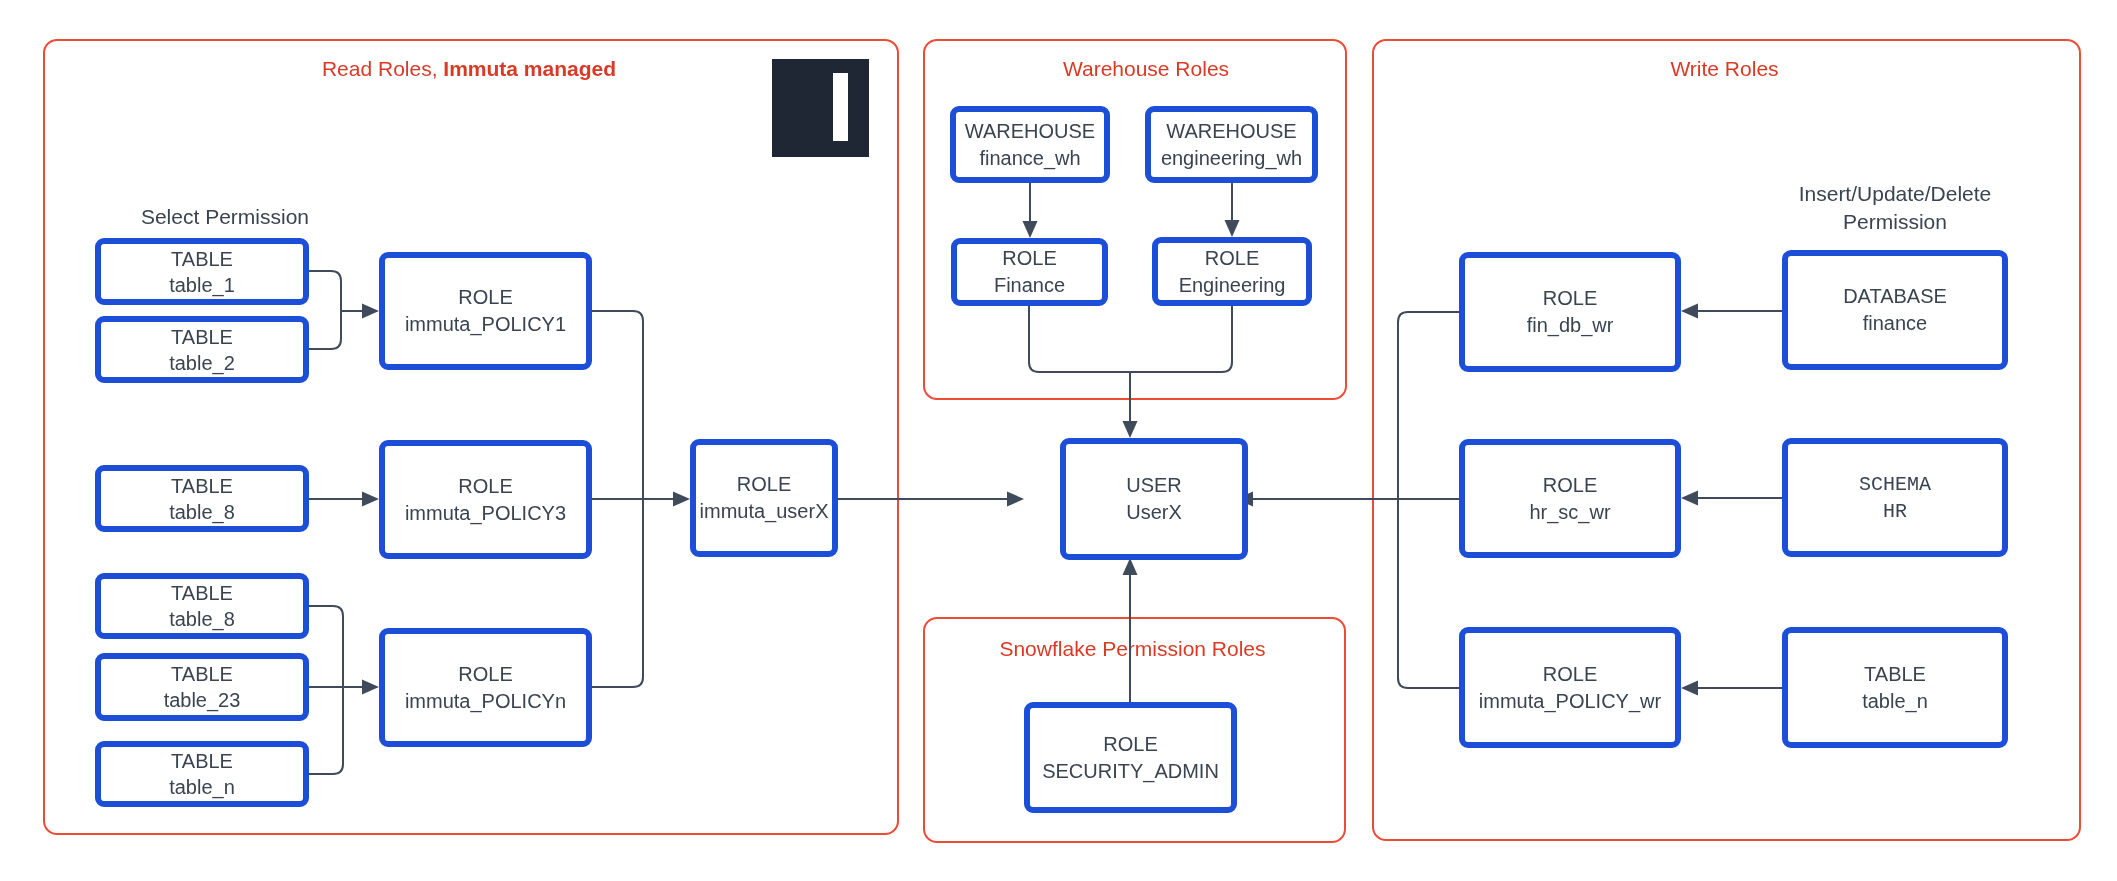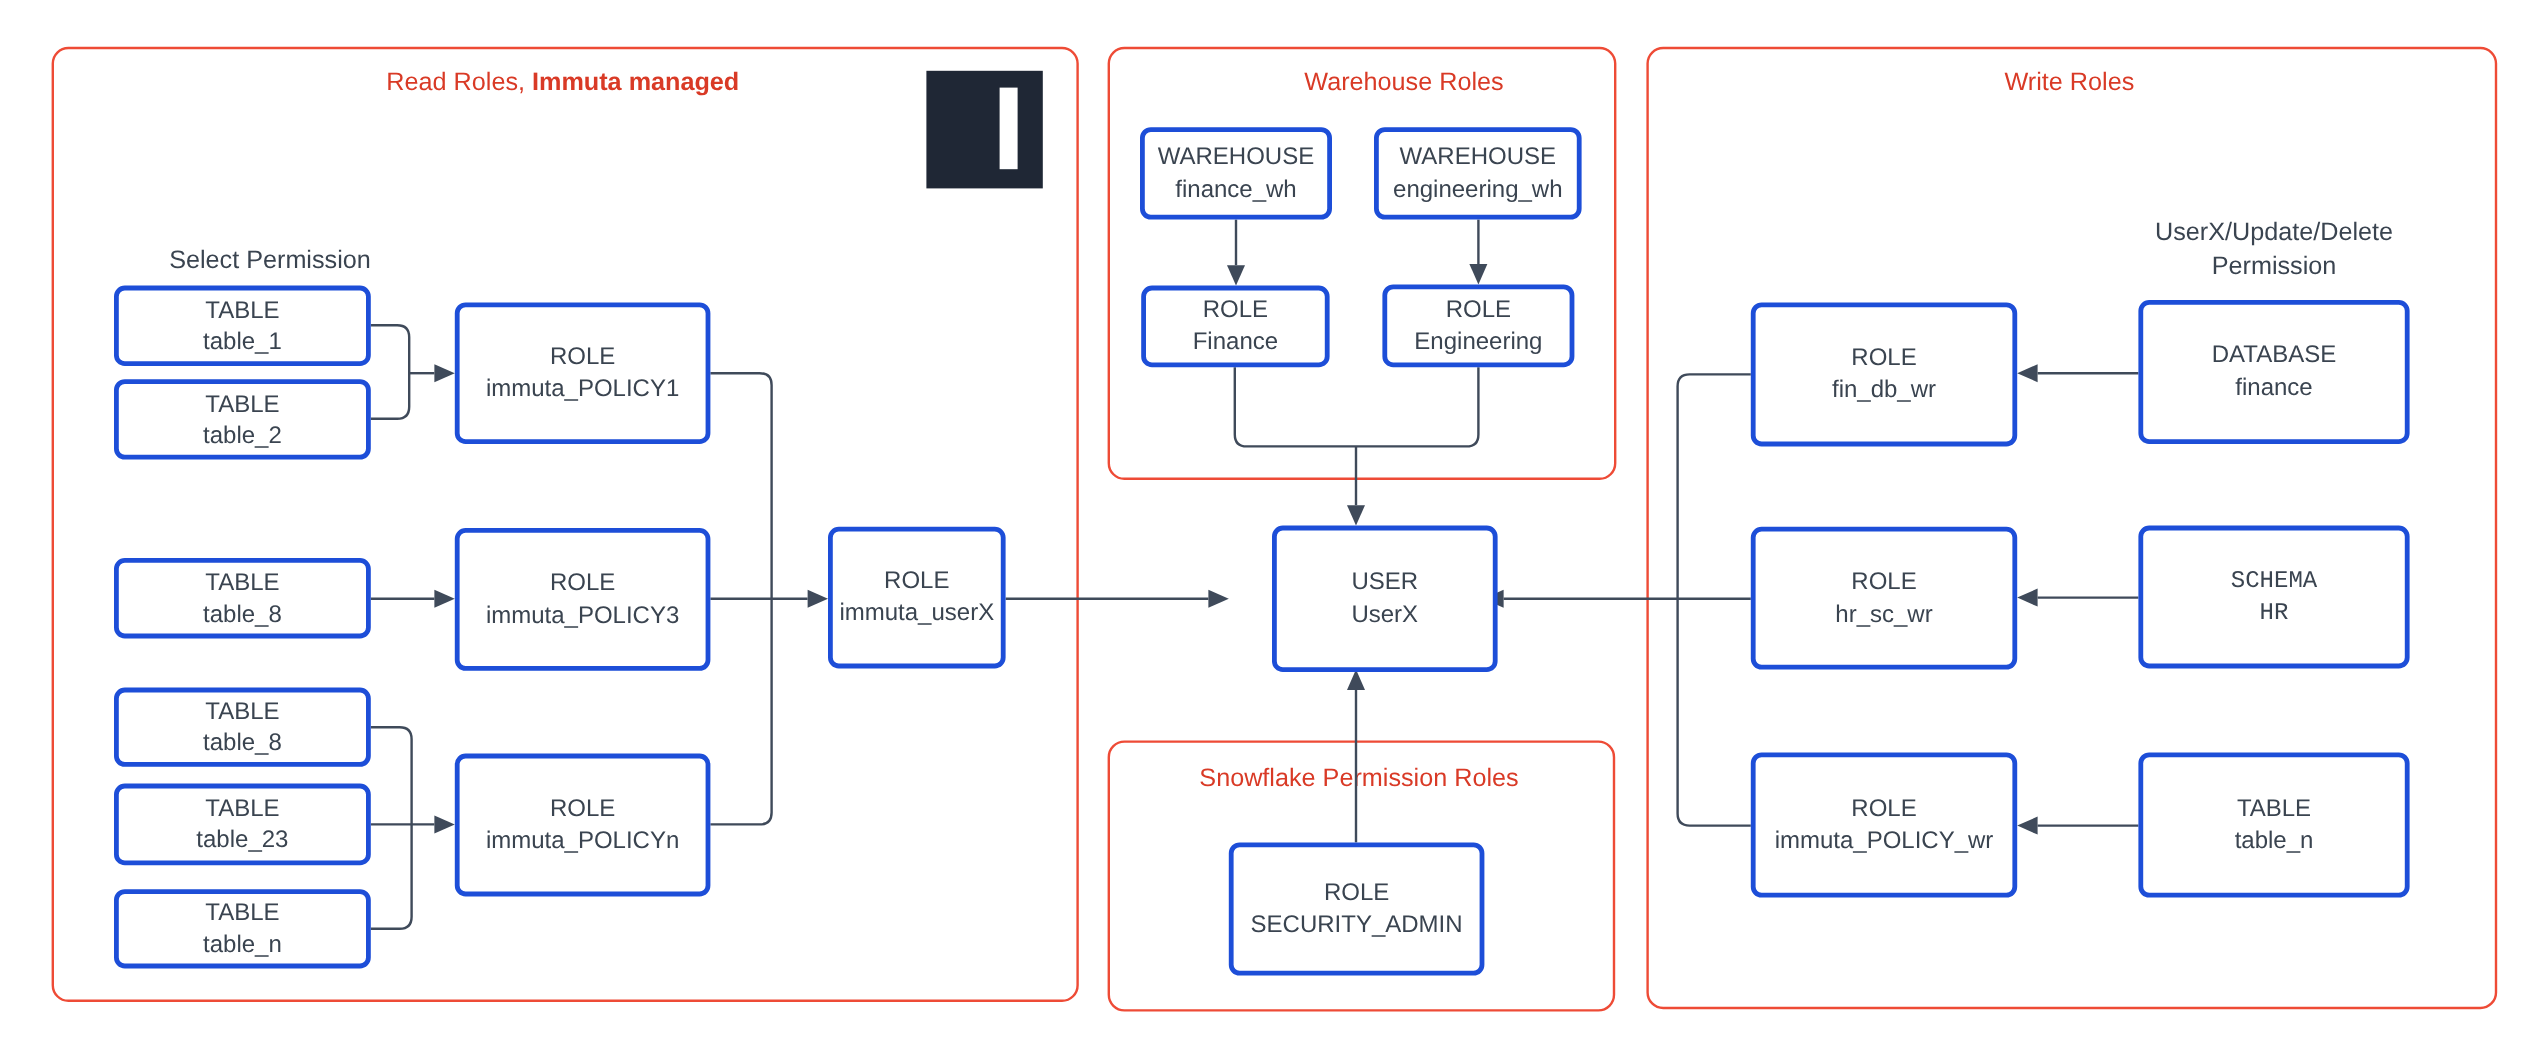--- a/index.html
+++ b/index.html
@@ -7,21 +7,21 @@
     position:relative;width:2117px;height:881px;background:#ffffff;
     font-family:"Liberation Sans","DejaVu Sans",sans-serif;overflow:hidden;padding-left:41px;
   }
   .group{
     position:absolute;border:2px solid #EE4B36;border-radius:14px;background:transparent;
   }
   .group-title{
     position:absolute;color:#D93A26;font-size:21px;text-align:center;white-space:nowrap;
   }
   .node{
-    position:absolute;border:4px solid #1d4ed8;border-radius:9px;background:#ffffff;
+    position:absolute;border:6px solid #1d4ed8;border-radius:9px;background:#ffffff;
     display:flex;flex-direction:column;align-items:center;justify-content:center;
     color:#3A4450;font-size:20px;line-height:27px;text-align:center;box-sizing:border-box;
     white-space:nowrap;
   }
   .plain-label{
     position:absolute;color:#3A4450;font-size:21px;line-height:28px;text-align:center;white-space:nowrap;
   }
   #wires{position:absolute;left:0;top:0;width:2117px;height:881px;}
   #wires path.wire{stroke:#3F4A5A;stroke-width:2;fill:none;}
   #wires path.head{stroke:none;fill:#3F4A5A;}
@@ -34,27 +34,27 @@
 <div id="canvas">
 
   <div class="group" style="left:43px;top:39px;width:852px;height:792px;"></div>
   <div class="group" style="left:923px;top:39px;width:420px;height:357px;"></div>
   <div class="group" style="left:923px;top:617px;width:419px;height:222px;"></div>
   <div class="group" style="left:1372px;top:39px;width:705px;height:798px;"></div>
 
   <div class="group-title" style="left:43px;top:57px;width:852px;">
     <span>Read Roles, </span><span style="font-weight:bold">Immuta managed</span>
   </div>
-  <div class="group-title" style="left:960px;top:57px;width:420px;">Warehouse Roles</div>
+  <div class="group-title" style="left:936px;top:57px;width:420px;">Warehouse Roles</div>
   <div class="group-title" style="left:1372px;top:57px;width:705px;">Write Roles</div>
   <div class="group-title" style="left:923px;top:637px;width:419px;">Snowflake Permission Roles</div>
 
   <div class="plain-label" style="left:95px;top:203px;width:214px;text-align:right;">Select Permission</div>
   <div class="plain-label" style="left:1782px;top:180px;width:226px;">
-    <span style="display:block">UserX/Update/Delete</span>
+    <span style="display:block">Insert/Update/Delete</span>
     <span style="display:block">Permission</span>
   </div>
 
   <div class="logo">
       <div class="bar"></div>
     </div>
 
   <svg id="wires" viewBox="0 0 2117 881">
 
     <path class="wire" d="M309,271 H331 Q341,271 341,281 V339 Q341,349 331,349 H309"></path>

